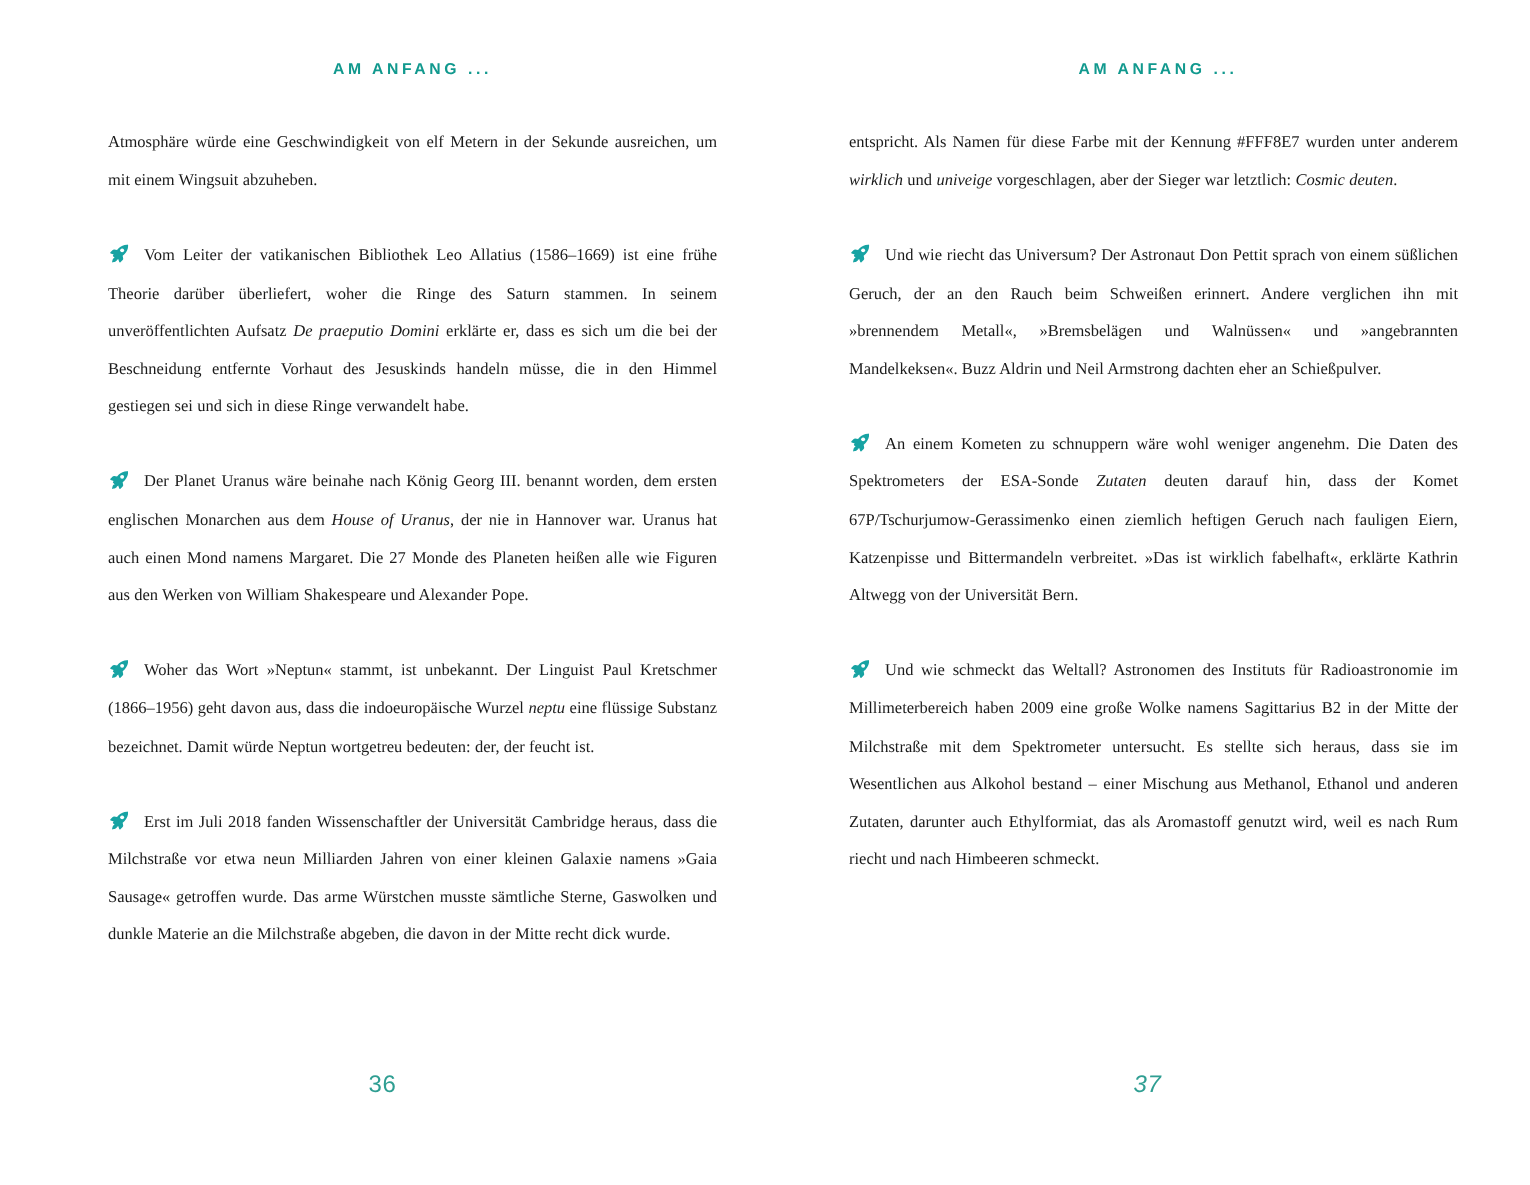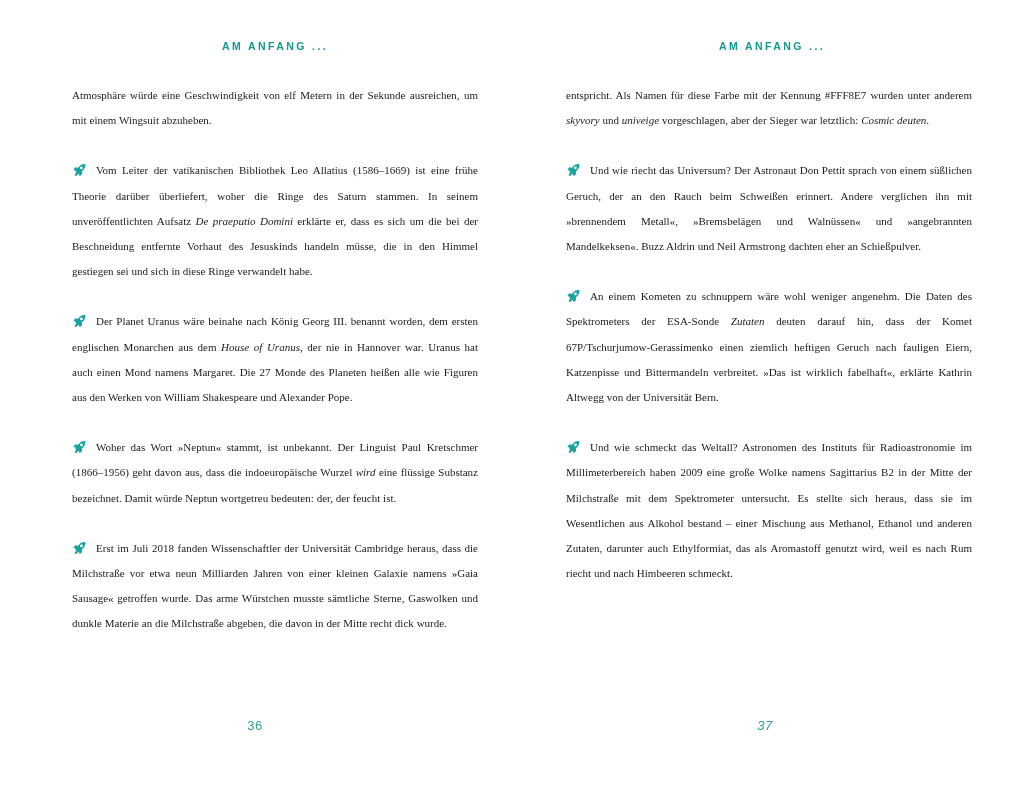--- a/index.html
+++ b/index.html
@@ -74,21 +74,21 @@
     top: 1px;
   }
   .rocket svg { display: block; }
 
   .folio {
     position: absolute;
     left: 0;
     right: 0;
     text-align: center;
     font-family: "Liberation Sans", "DejaVu Sans", sans-serif;
-    font-size: 13px;
+    font-size: 16px;
     color: #2f9e92;
     letter-spacing: 0.4px;
   }
   .page-verso .folio { bottom: 57px; }
   .page-recto .folio { bottom: 57px; font-style: italic; }
 </style>
 </head>
 <body>
 
 <div class="spread">
@@ -116,38 +116,38 @@
               </g>
             </svg></span><span>Der Planet Uranus wäre beinahe nach König Georg III. benannt worden, dem ersten englischen Monarchen aus dem <em>House of Uranus</em>, der nie in Hannover war. Uranus hat auch einen Mond namens Margaret. Die 27 Monde des Planeten heißen alle wie Figuren aus den Werken von William Shakespeare und Alexander Pope.</span></p>
         <p class="para bullet-para"><span class="rocket"><svg viewBox="0 0 16 16" width="15" height="14" aria-hidden="true">
               <g fill="#17a3a3">
                 <path d="M14.6 1.3c-2.5-.3-5.1.7-6.9 2.6L6.3 5.4 4.2 5c-.4-.1-.9.1-1.2.4L1.3 7.1c-.3.3-.2.8.2.9l2.3.8-.5.6c-.2.2-.2.5 0 .7l2.6 2.6c.2.2.5.2.7 0l.6-.5.8 2.3c.1.4.6.5.9.2l1.7-1.7c.3-.3.5-.8.4-1.2l-.4-2.1 1.5-1.4c1.9-1.8 2.9-4.4 2.6-6.9-.1-.3-.3-.5-.7-.5z"></path>
                 <circle cx="10.2" cy="5.6" r="1.5" fill="#ffffff"></circle>
               </g>
               <g fill="#17a3a3">
                 <path d="M3.6 11.6c-.8.8-1.1 3.3-1.1 3.3s2.5-.3 3.3-1.1c.6-.6.6-1.6 0-2.2-.6-.6-1.6-.6-2.2 0z"></path>
               </g>
-            </svg></span><span>Woher das Wort »Neptun« stammt, ist unbekannt. Der Linguist Paul Kretschmer (1866–1956) geht davon aus, dass die indoeuropäische Wurzel <em>wird</em> eine flüssige Substanz bezeichnet. Damit würde Neptun wortgetreu bedeuten: der, der feucht ist.</span></p>
+            </svg></span><span>Woher das Wort »Neptun« stammt, ist unbekannt. Der Linguist Paul Kretschmer (1866–1956) geht davon aus, dass die indoeuropäische Wurzel <em>neptu</em> eine flüssige Substanz bezeichnet. Damit würde Neptun wortgetreu bedeuten: der, der feucht ist.</span></p>
         <p class="para bullet-para"><span class="rocket"><svg viewBox="0 0 16 16" width="15" height="14" aria-hidden="true">
               <g fill="#17a3a3">
                 <path d="M14.6 1.3c-2.5-.3-5.1.7-6.9 2.6L6.3 5.4 4.2 5c-.4-.1-.9.1-1.2.4L1.3 7.1c-.3.3-.2.8.2.9l2.3.8-.5.6c-.2.2-.2.5 0 .7l2.6 2.6c.2.2.5.2.7 0l.6-.5.8 2.3c.1.4.6.5.9.2l1.7-1.7c.3-.3.5-.8.4-1.2l-.4-2.1 1.5-1.4c1.9-1.8 2.9-4.4 2.6-6.9-.1-.3-.3-.5-.7-.5z"></path>
                 <circle cx="10.2" cy="5.6" r="1.5" fill="#ffffff"></circle>
               </g>
               <g fill="#17a3a3">
                 <path d="M3.6 11.6c-.8.8-1.1 3.3-1.1 3.3s2.5-.3 3.3-1.1c.6-.6.6-1.6 0-2.2-.6-.6-1.6-.6-2.2 0z"></path>
               </g>
             </svg></span><span>Erst im Juli 2018 fanden Wissenschaftler der Universität Cambridge heraus, dass die Milchstraße vor etwa neun Milliarden Jahren von einer kleinen Galaxie namens »Gaia Sausage« getroffen wurde. Das arme Würstchen musste sämtliche Sterne, Gaswolken und dunkle Materie an die Milchstraße abgeben, die davon in der Mitte recht dick wurde.</span></p>
       </div>
     <div class="folio">36</div>
   </div>
 
   <div class="page page-recto">
     <div class="running-head">AM ANFANG ...</div>
     <div class="column" id="col-right">
-        <p class="para"><span>entspricht. Als Namen für diese Farbe mit der Kennung #FFF8E7 wurden unter anderem <em>skyvory</em> und <em>univeige</em> vorgeschlagen, aber der Sieger war letztlich: <em>Cosmic deuten</em>.</span></p>
+        <p class="para"><span>entspricht. Als Namen für diese Farbe mit der Kennung #FFF8E7 wurden unter anderem <em>wirklich</em> und <em>univeige</em> vorgeschlagen, aber der Sieger war letztlich: <em>Cosmic deuten</em>.</span></p>
         <p class="para bullet-para"><span class="rocket"><svg viewBox="0 0 16 16" width="15" height="14" aria-hidden="true">
               <g fill="#17a3a3">
                 <path d="M14.6 1.3c-2.5-.3-5.1.7-6.9 2.6L6.3 5.4 4.2 5c-.4-.1-.9.1-1.2.4L1.3 7.1c-.3.3-.2.8.2.9l2.3.8-.5.6c-.2.2-.2.5 0 .7l2.6 2.6c.2.2.5.2.7 0l.6-.5.8 2.3c.1.4.6.5.9.2l1.7-1.7c.3-.3.5-.8.4-1.2l-.4-2.1 1.5-1.4c1.9-1.8 2.9-4.4 2.6-6.9-.1-.3-.3-.5-.7-.5z"></path>
                 <circle cx="10.2" cy="5.6" r="1.5" fill="#ffffff"></circle>
               </g>
               <g fill="#17a3a3">
                 <path d="M3.6 11.6c-.8.8-1.1 3.3-1.1 3.3s2.5-.3 3.3-1.1c.6-.6.6-1.6 0-2.2-.6-.6-1.6-.6-2.2 0z"></path>
               </g>
             </svg></span><span>Und wie riecht das Universum? Der Astronaut Don Pettit sprach von einem süßlichen Geruch, der an den Rauch beim Schweißen erinnert. Andere verglichen ihn mit »brennendem Metall«, »Bremsbelägen und Walnüssen« und »angebrannten Mandelkeksen«. Buzz Aldrin und Neil Armstrong dachten eher an Schießpulver.</span></p>
         <p class="para bullet-para"><span class="rocket"><svg viewBox="0 0 16 16" width="15" height="14" aria-hidden="true">

